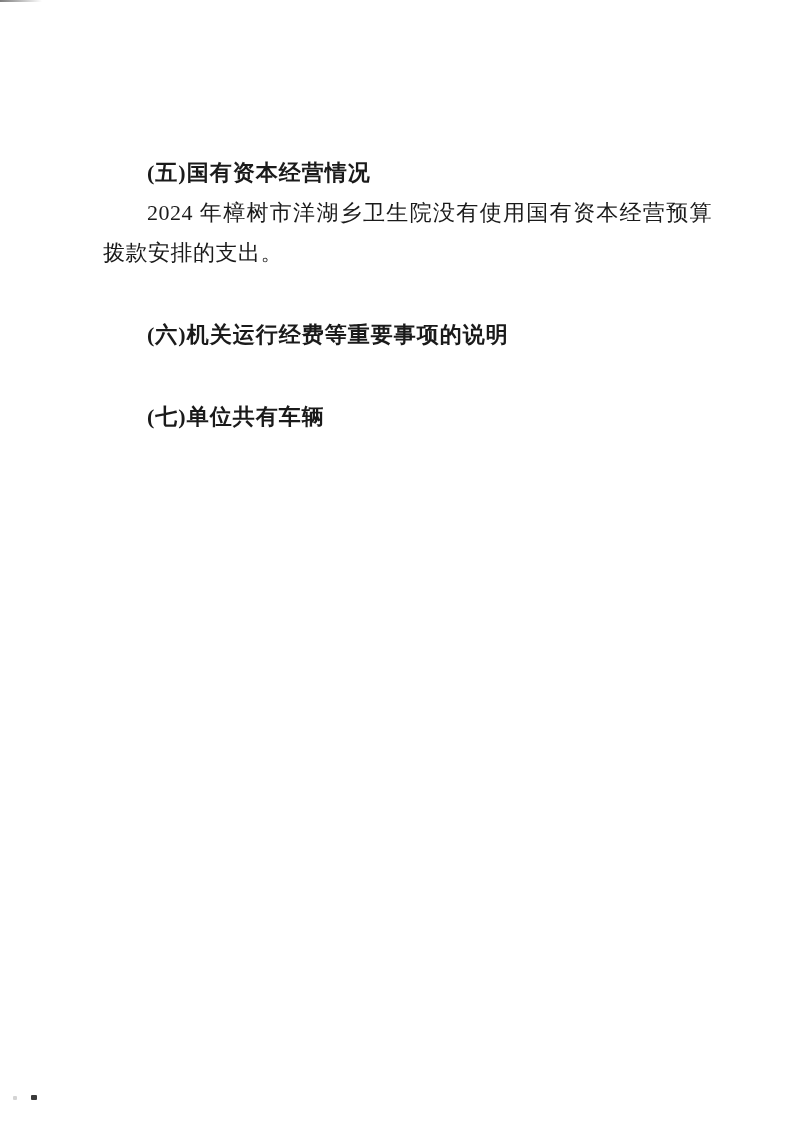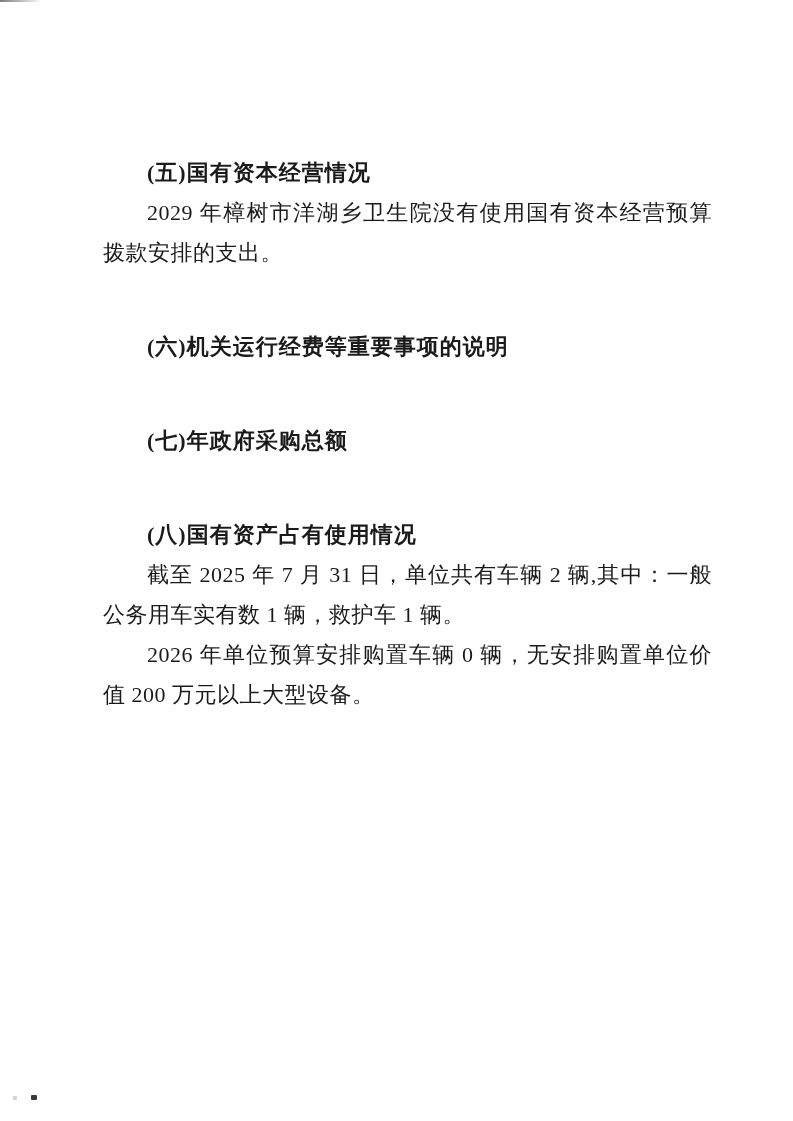--- a/index.html
+++ b/index.html
@@ -16,21 +16,21 @@
     font-family: "Liberation Serif", "DejaVu Serif", serif;
     color: #1a1a1a;
   }
   .content {
     position: absolute;
     left: 103px;
     top: 153px;
     width: 609px;
   }
   .doc-section { margin: 0; }
-  .doc-section + .doc-section { margin-top: 54px; }
+  .doc-section + .doc-section { margin-top: 42px; }
   .section-heading {
     margin: 0;
     font-size: 22px;
     line-height: 40px;
     font-weight: bold;
     text-indent: 44px;
     letter-spacing: 1px;
     white-space: nowrap;
   }
   .section-paragraph {
@@ -74,36 +74,31 @@
 <body>
 
 <div class="page">
 
   <div class="scan-edge-top"></div>
 
   <div class="content">
 
     <div class="doc-section">
       <h2 class="section-heading">(五)国有资本经营情况</h2>
-      <p class="section-paragraph">2029 年樟树市洋湖乡卫生院没有使用国有资本经营预算拨款安排的支出。</p>
+      <p class="section-paragraph">2024 年樟树市洋湖乡卫生院没有使用国有资本经营预算拨款安排的支出。</p>
     </div>
 
     <div class="doc-section">
       <h2 class="section-heading">(六)机关运行经费等重要事项的说明</h2>
     </div>
 
     <div class="doc-section">
-      <h2 class="section-heading">(七)年政府采购总额</h2>
+      <h2 class="section-heading">(七)单位共有车辆</h2>
     </div>
 
-    <div class="doc-section">
-      <h2 class="section-heading">(八)国有资产占有使用情况</h2>
-      <p class="section-paragraph">截至 2025 年 7 月 31 日，单位共有车辆 2 辆,其中：一般公务用车实有数 1 辆，救护车 1 辆。</p>
-      <p class="section-paragraph">2026 年单位预算安排购置车辆 0 辆，无安排购置单位价值 200 万元以上大型设备。</p>
-    </div>
 
 
   </div>
 
   <div class="scan-band-bottom"></div>
   <div class="scan-speck-faint"></div>
   <div class="scan-speck-dark"></div>
 
 </div>
 

